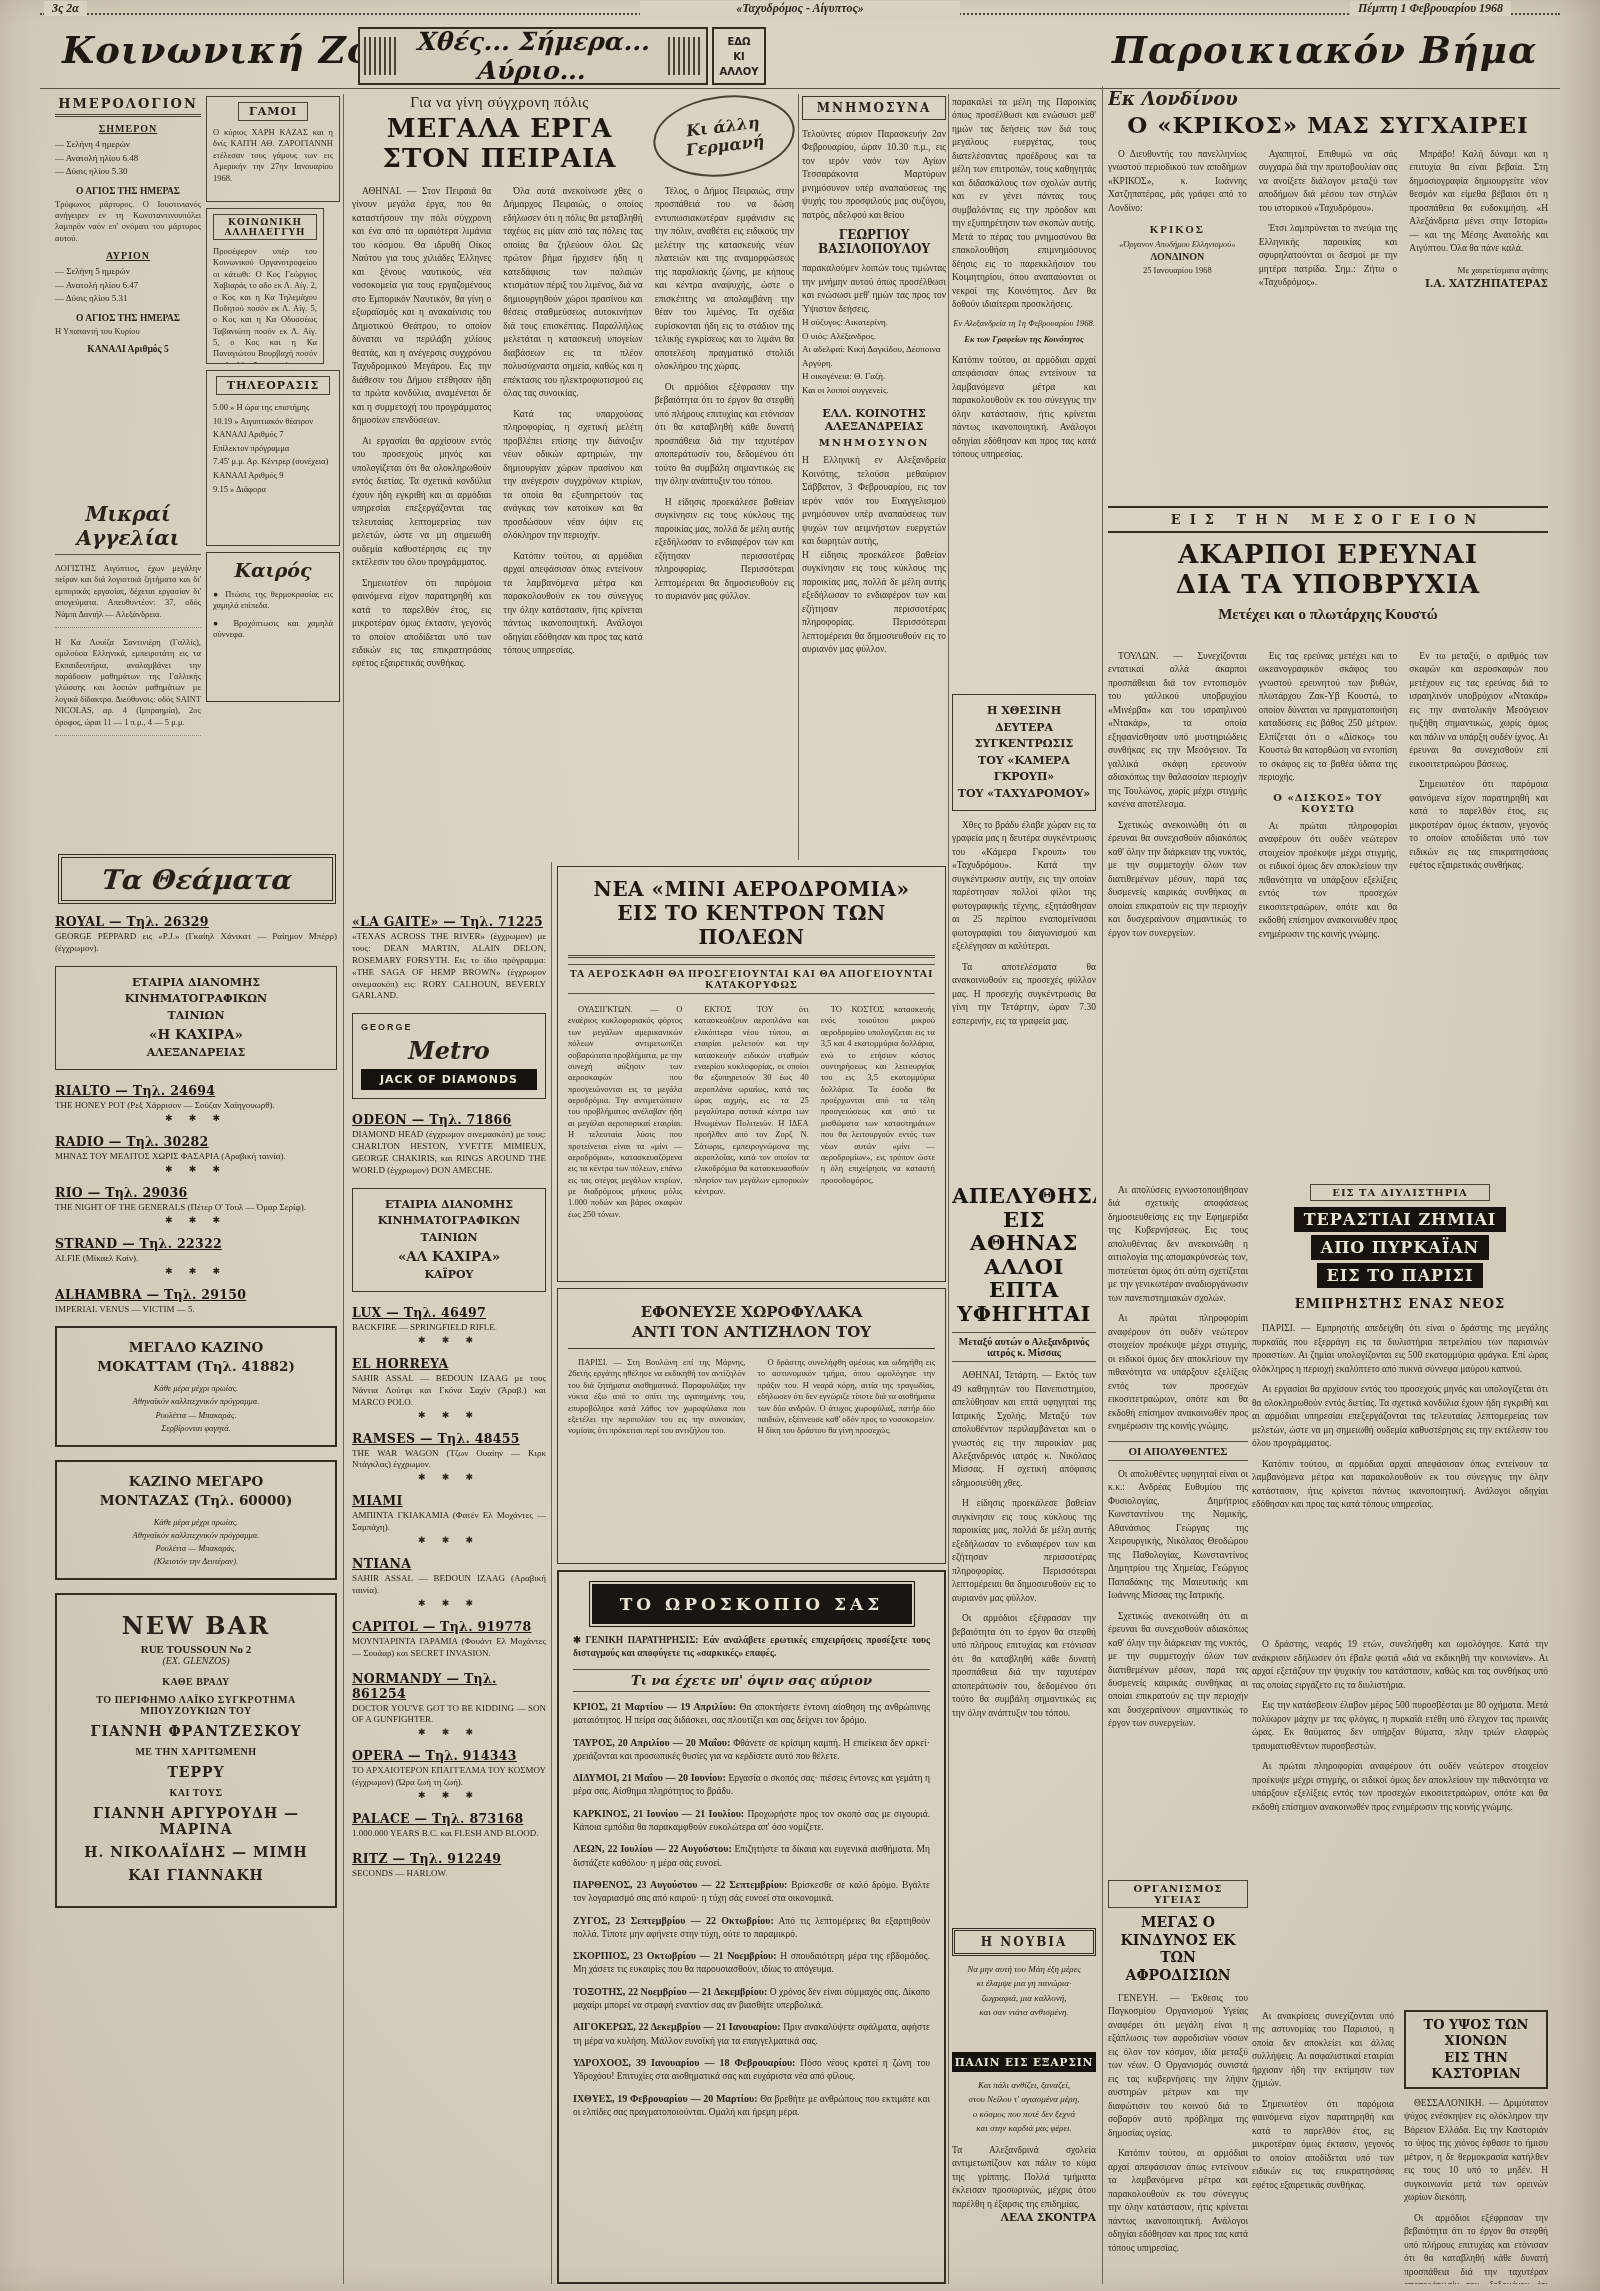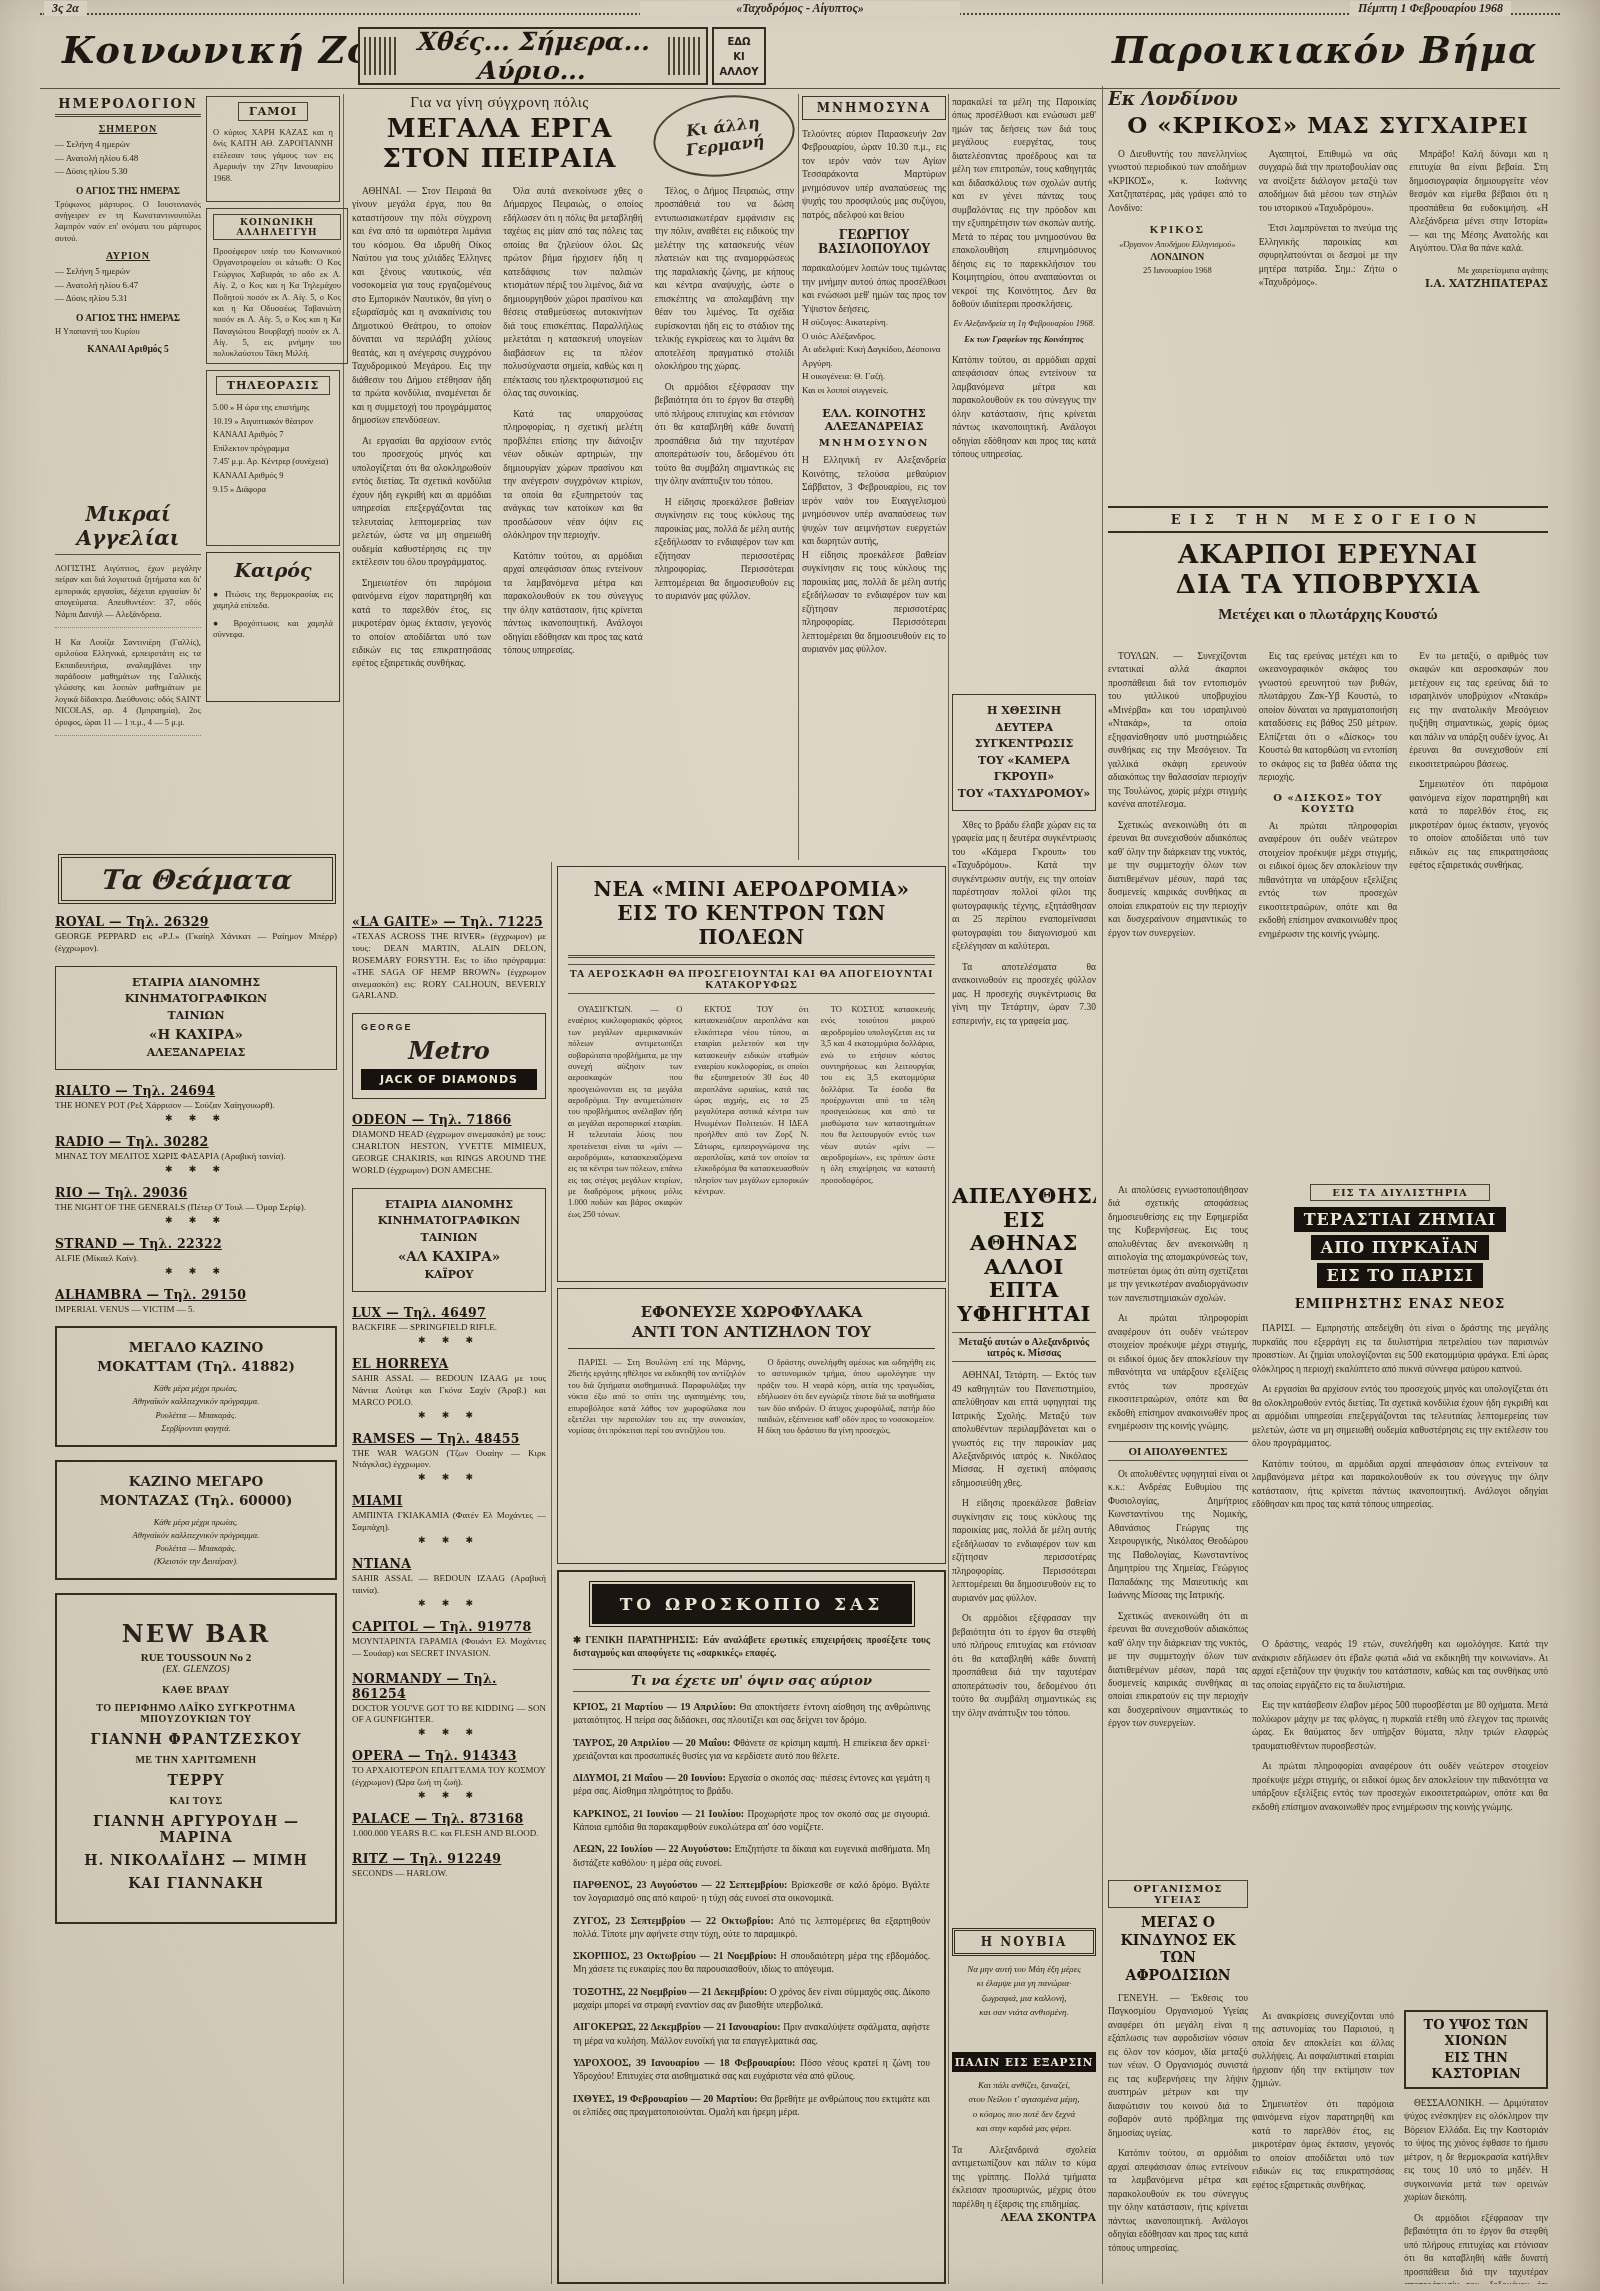--- a/index.html
+++ b/index.html
@@ -41,21 +41,21 @@
   .cin-name{font:700 12.5px "DejaVu Serif",serif;letter-spacing:.3px;color:#1d1811;text-decoration:underline;}
   .cin-desc{font-size:9px;line-height:1.32;text-align:justify;margin-top:2px;}
   .cin-stars{text-align:center;font-size:9px;letter-spacing:7px;margin-top:1px;}
   .adbox{border:1.5px solid #3c362b;padding:8px 18px;text-align:center;margin:2px 0 13px;}
   .adbox .l{font:700 11px "DejaVu Serif",serif;line-height:1.5;}
   .adbox div.l:nth-of-type(4){font-size:13.5px;}
   .casino{border:2px solid #332d22;padding:10px 6px;margin:2px 0 13px;text-align:center;}
   .casino .cl{font:700 13.5px "DejaVu Serif",serif;line-height:1.4;}
   .casino .cb{font-size:8.5px;font-style:italic;line-height:1.55;}
   .casino .cb-wrap{margin-top:6px;}
-  .newbar{border:2px solid #332d22;padding:24px 8px;text-align:center;margin-top:2px;}
+  .newbar{border:2px solid #332d22;padding:16px 8px;text-align:center;margin-top:2px;}
   .nb-name{font:700 24px "DejaVu Serif",serif;letter-spacing:2px;}
   .nb-addr{font:700 11px "Liberation Serif",serif;margin-top:3px;}
   .nb-ex{font-size:10px;font-style:italic;margin-bottom:10px;}
   .nb-line{font-size:10px;font-weight:bold;margin:7px 0;letter-spacing:.5px;}
   .nb-star{font:700 14px "DejaVu Serif",serif;margin:7px 0;letter-spacing:1px;}
   .kick{font:400 15px "Liberation Serif",serif;letter-spacing:.5px;}
   .hl1{font:700 26px "DejaVu Serif",serif;letter-spacing:1px;color:#1d1811;margin-top:2px;}
   .hl2{font:700 20px "DejaVu Serif",serif;letter-spacing:.5px;color:#1d1811;line-height:1.2;}
   .hl3{font:700 13px "DejaVu Serif",serif;line-height:1.25;color:#1d1811;}
   .subhl{font:700 10.5px "Liberation Serif",serif;letter-spacing:1px;border-top:1px solid #55503f;border-bottom:1px solid #55503f;padding:3px 0;margin-top:6px;}
@@ -157,21 +157,21 @@
     <p class="t85 clsf">ΛΟΓΙΣΤΗΣ Αιγύπτιος, έχων μεγάλην πείραν και διά λογιστικά ζητήματα και δι' εμπορικάς εργασίας, δέχεται εργασίαν δι' απογεύματα. Απευθυντέον: 37, οδός Νάμπι Δανιήλ — Αλεξάνδρεια.</p>
         <p class="t85 clsf">Η Κα Λουίζα Σαντινιέρη (Γαλλίς), ομιλούσα Ελληνικά, εμπειροτάτη εις τα Εκπαιδευτήρια, αναλαμβάνει την παράδοσιν μαθημάτων της Γαλλικής γλώσσης και λοιπών μαθημάτων με λογικά δίδακτρα. Διεύθυνσις: οδός SAINT NICOLAS, αρ. 4 (Ιμπραημία), 2ος όροφος, ώραι 11 — 1 π.μ., 4 — 5 μ.μ.</p>
       </div>
   </div>
 
   <div class="abs box pad6" style="left:206px;top:96px;width:134px;height:106px;overflow:hidden;">
     <div class="boxtitle">ΓΑΜΟΙ</div>
     <p class="t85">Ο κύριος ΧΑΡΗ ΚΑΖΑΣ και η δνίς ΚΑΙΤΗ ΑΘ. ΖΑΡΟΓΙΑΝΝΗ ετέλεσαν τους γάμους των εις Αμερικήν την 27ην Ιανουαρίου 1968.</p>
   </div>
 
-  <div class="abs box pad6" style="left:206px;top:208px;width:142px;height:156px;overflow:hidden;">
+  <div class="abs box pad6" style="left:206px;top:208px;width:118px;height:156px;overflow:hidden;">
     <div class="boxtitle" style="font-size:9px;">ΚΟΙΝΩΝΙΚΗ ΑΛΛΗΛΕΓΓΥΗ</div>
     <p class="t85">Προσέφερον υπέρ του Κοινωνικού Οργανοτροφείου οι κάτωθι: Ο Κος Γεώργιος Χαβιαράς το αδο εκ Λ. Αίγ. 2, ο Κος και η Κα Τηλεμάχου Ποδητού ποσόν εκ Λ. Αίγ. 5, ο Κος και η Κα Οδυσσέως Ταβανιώτη ποσόν εκ Λ. Αίγ. 5, ο Κος και η Κα Παναγιώτου Βουρβαχή ποσόν εκ Λ. Αίγ. 5, εις μνήμην του πολυκλαύστου Τάκη Μιλλή.</p>
   </div>
 
   <div class="abs box pad6" style="left:206px;top:370px;width:134px;height:176px;overflow:hidden;">
     <div class="boxtitle">ΤΗΛΕΟΡΑΣΙΣ</div>
     <div>
 
     <div class="tvline">5.00 » Η ώρα της επιστήμης</div>
         <div class="tvline">10.19 » Αιγυπτιακόν θέατρον</div>

